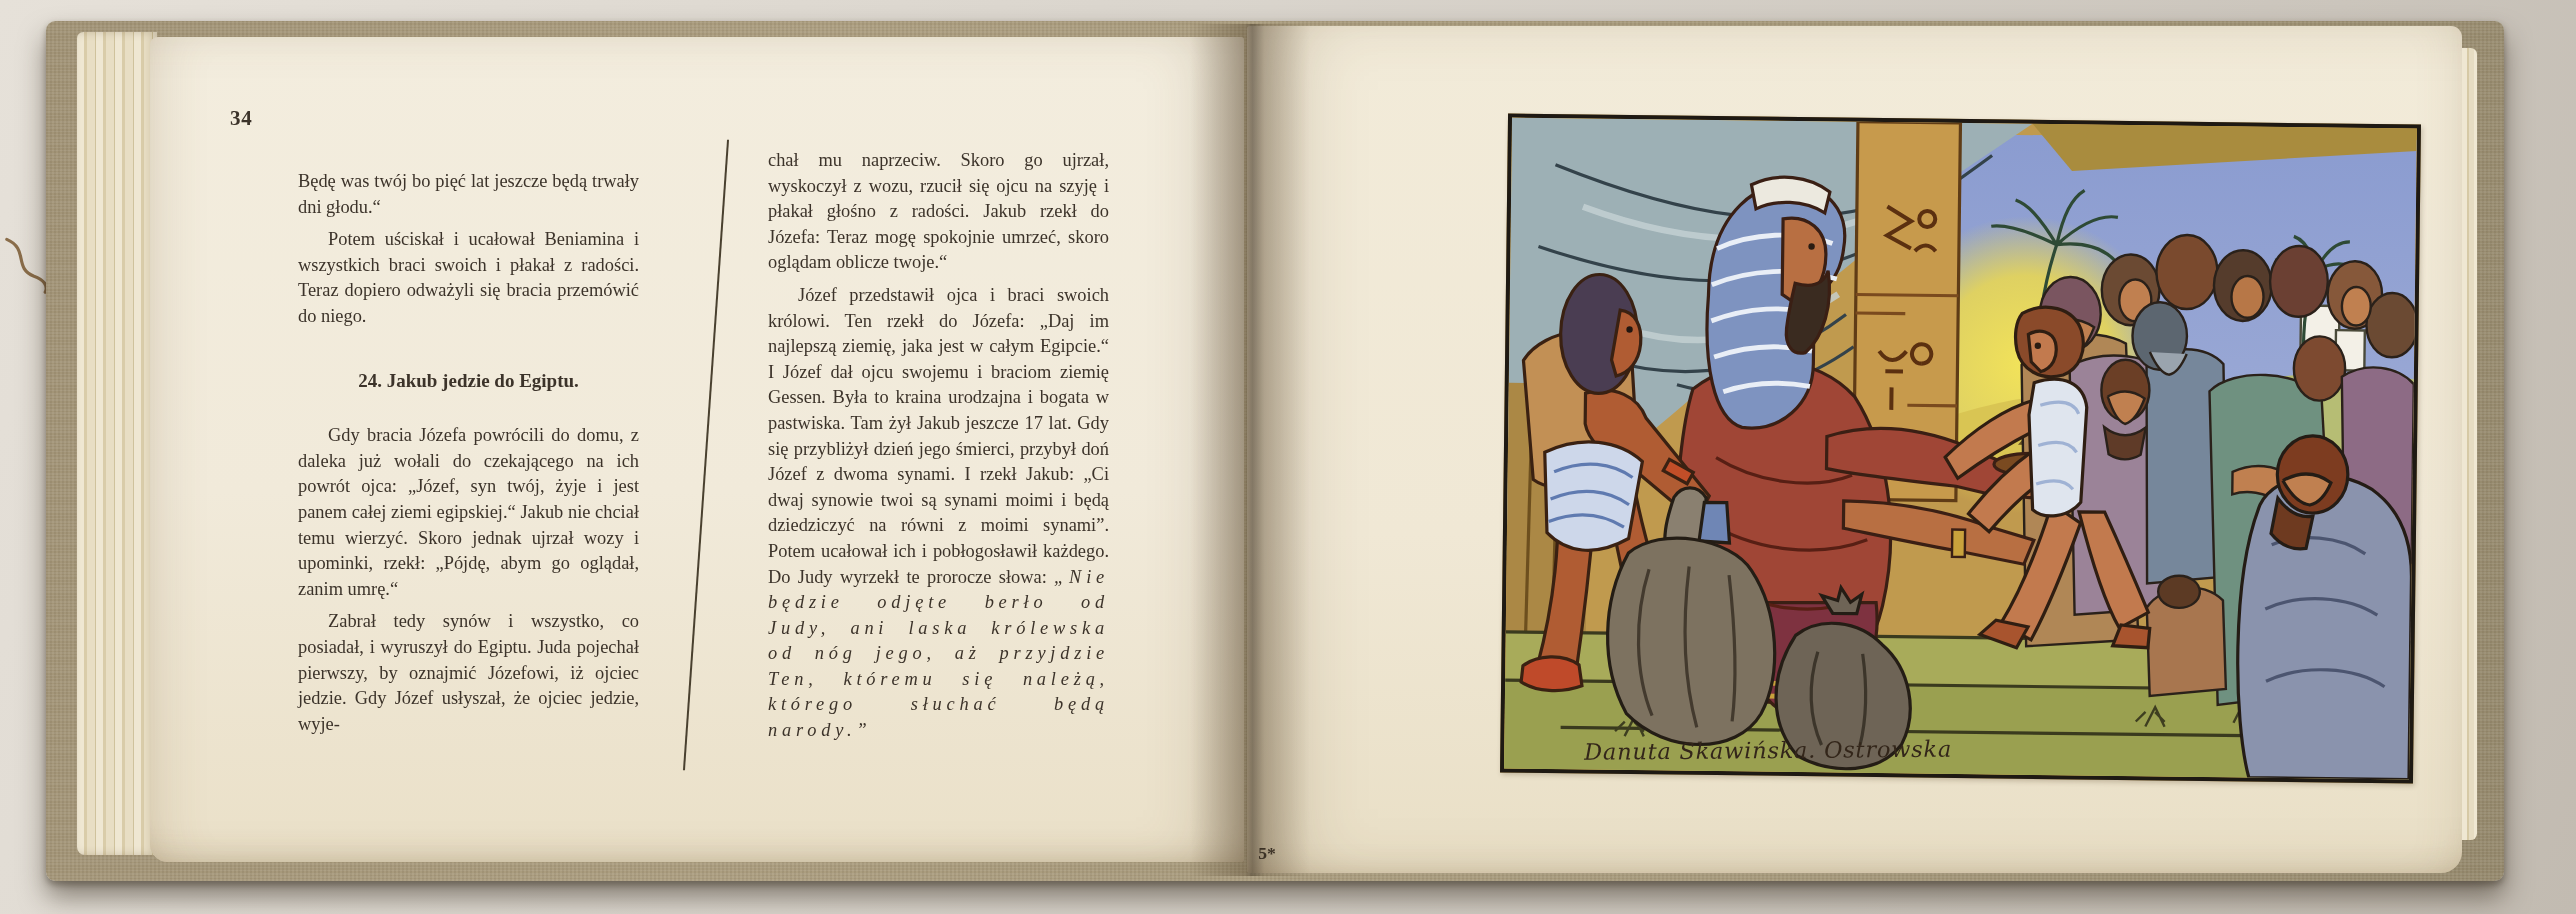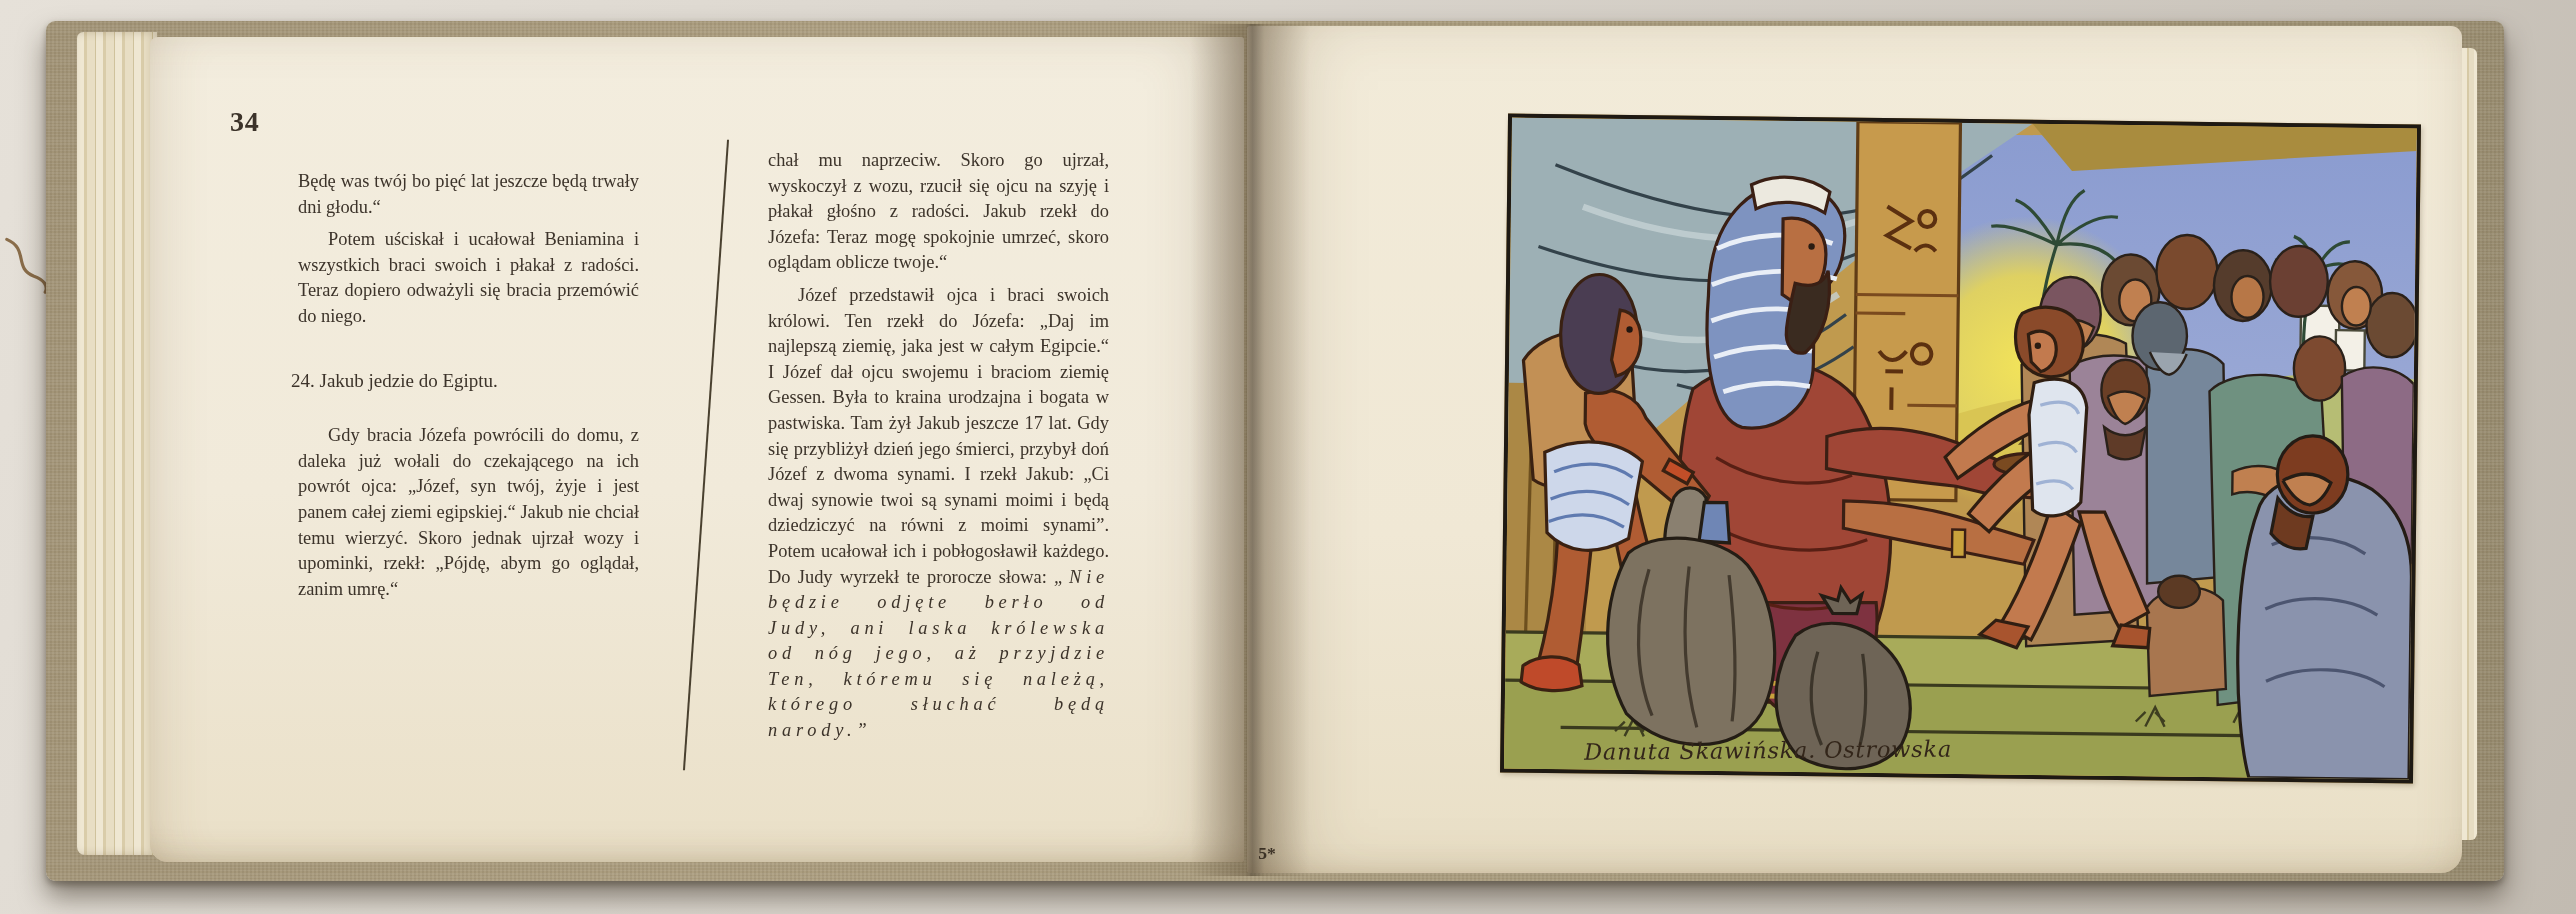--- a/index.html
+++ b/index.html
@@ -26,28 +26,28 @@
                     inset 0 -21px 32px -24px rgba(110,85,45,.28);}
   .page-right{left:1247px;top:25.6px;width:1215px;height:847px;border-radius:3.2px 11.2px 21px 3.2px;
          background:linear-gradient(180deg,#f2ebd9 0%,#f0e8d5 60%,#e9dfc6 100%);
          box-shadow:inset 67px 0 88px -42px rgba(90,64,30,.38),
                     inset -32px 0 48px -32px rgba(120,92,50,.16),
                     inset 0 -19px 32px -24px rgba(110,85,45,.25);}
   .gutter{position:absolute;left:1190px;top:24px;width:120px;height:852px;pointer-events:none;
          background:linear-gradient(90deg,rgba(60,44,22,0) 0%,rgba(60,44,22,.30) 46%,rgba(35,25,12,.42) 52%,rgba(60,44,22,.22) 62%,rgba(60,44,22,0) 100%);}
   .thread{position:absolute;left:1.6px;top:233px;}
   
-  .pageno{position:absolute;left:80px;top:69px;font-size:28px;font-weight:700;color:#3c332a;letter-spacing:0.8px;}
+  .pageno{position:absolute;left:80px;top:69px;font-size:21px;font-weight:700;color:#3c332a;letter-spacing:0.8px;}
   .col{position:absolute;width:355px;font-size:18.4px;line-height:25.6px;color:#3c332a;text-align:justify;}
   .col p{margin:7px;}
   .col p.indent{text-indent:30px;}
   .col-1{left:141px;top:125px;height:640px;}
   .col-2{left:611px;top:104px;height:672px;}
   .divider{position:absolute;left:555px;top:102px;width:2.4px;height:632px;background:#49402f;transform:rotate(4deg);}
-  .heading{font-weight:400;font-size:19px;margin:38px 0 30px 0 !important;text-indent:0 !important;}
+  .heading{font-weight:700;text-align:center;font-size:19px;margin:38px 0 30px 0 !important;text-indent:0 !important;}
   .spaced{letter-spacing:0.26em;word-spacing:0.4em;font-style:italic;}
   
   .sigmark{position:absolute;left:11.2px;top:817px;font-size:17.6px;font-weight:700;color:#3c332a;}
   .plate{position:absolute;left:257px;top:93px;width:905px;height:651px;border:4.8px solid #1e1913;
          background:#c09a4e;transform:rotate(0.7deg);box-shadow:1.6px 2.4px 4.8px rgba(80,60,30,.25);}
   .plate svg{display:block;width:100%;height:100%;}
 </style>
 </head>
 <body>
 
@@ -63,20 +63,21 @@
 
   <div class="page page-left">
     <div class="pageno">34</div>
     <div class="divider"></div>
 
     <div class="col col-1">
       <p>Będę was twój bo pięć lat jeszcze będą trwały dni głodu.“</p>
       <p class="indent">Potem uściskał i ucałował Beniamina i wszystkich braci swoich i płakał z radości. Teraz dopiero odważyli się bracia przemówić do niego.</p>
       <p class="heading">24. Jakub jedzie do Egiptu.</p>
       <p class="indent">Gdy bracia Józefa powrócili do domu, z daleka już wołali do czekającego na ich powrót ojca: „Józef, syn twój, żyje i jest panem całej ziemi egipskiej.“ Jakub nie chciał temu wierzyć. Skoro jednak ujrzał wozy i upominki, rzekł: „Pójdę, abym go oglądał, zanim umrę.“</p>
+      <p class="indent">Zabrał tedy synów i wszystko, co posiadał, i wyruszył do Egiptu. Juda pojechał pierwszy, by oznajmić Józefowi, iż ojciec jedzie. Gdy Józef usłyszał, że ojciec jedzie, wyje-</p>
     </div>
 
     <div class="col col-2">
       <p>chał mu naprzeciw. Skoro go ujrzał, wyskoczył z wozu, rzucił się ojcu na szyję i płakał głośno z radości. Jakub rzekł do Józefa: Teraz mogę spokojnie umrzeć, skoro oglądam oblicze twoje.“</p>
       <p class="indent"><span>Józef przedstawił ojca i braci swoich królowi. Ten rzekł do Józefa: „Daj im najlepszą ziemię, jaka jest w całym Egipcie.“ I Józef dał ojcu swojemu i braciom ziemię Gessen. Była to kraina urodzajna i bogata w pastwiska. Tam żył Jakub jeszcze 17 lat. Gdy się przybliżył dzień jego śmierci, przybył doń Józef z dwoma synami. I rzekł Jakub: „Ci dwaj synowie twoi są synami moimi i będą dziedziczyć na równi z moimi synami”. Potem ucałował ich i pobłogosławił każdego. Do Judy wyrzekł te prorocze słowa: </span><span class="spaced">„Nie będzie odjęte berło od Judy, ani laska królewska od nóg jego, aż przyjdzie Ten, któremu się należą, którego słuchać będą narody.”</span></p>
     </div>
   </div>
 
   <div class="page page-right">
     <div class="sigmark">5*</div>

